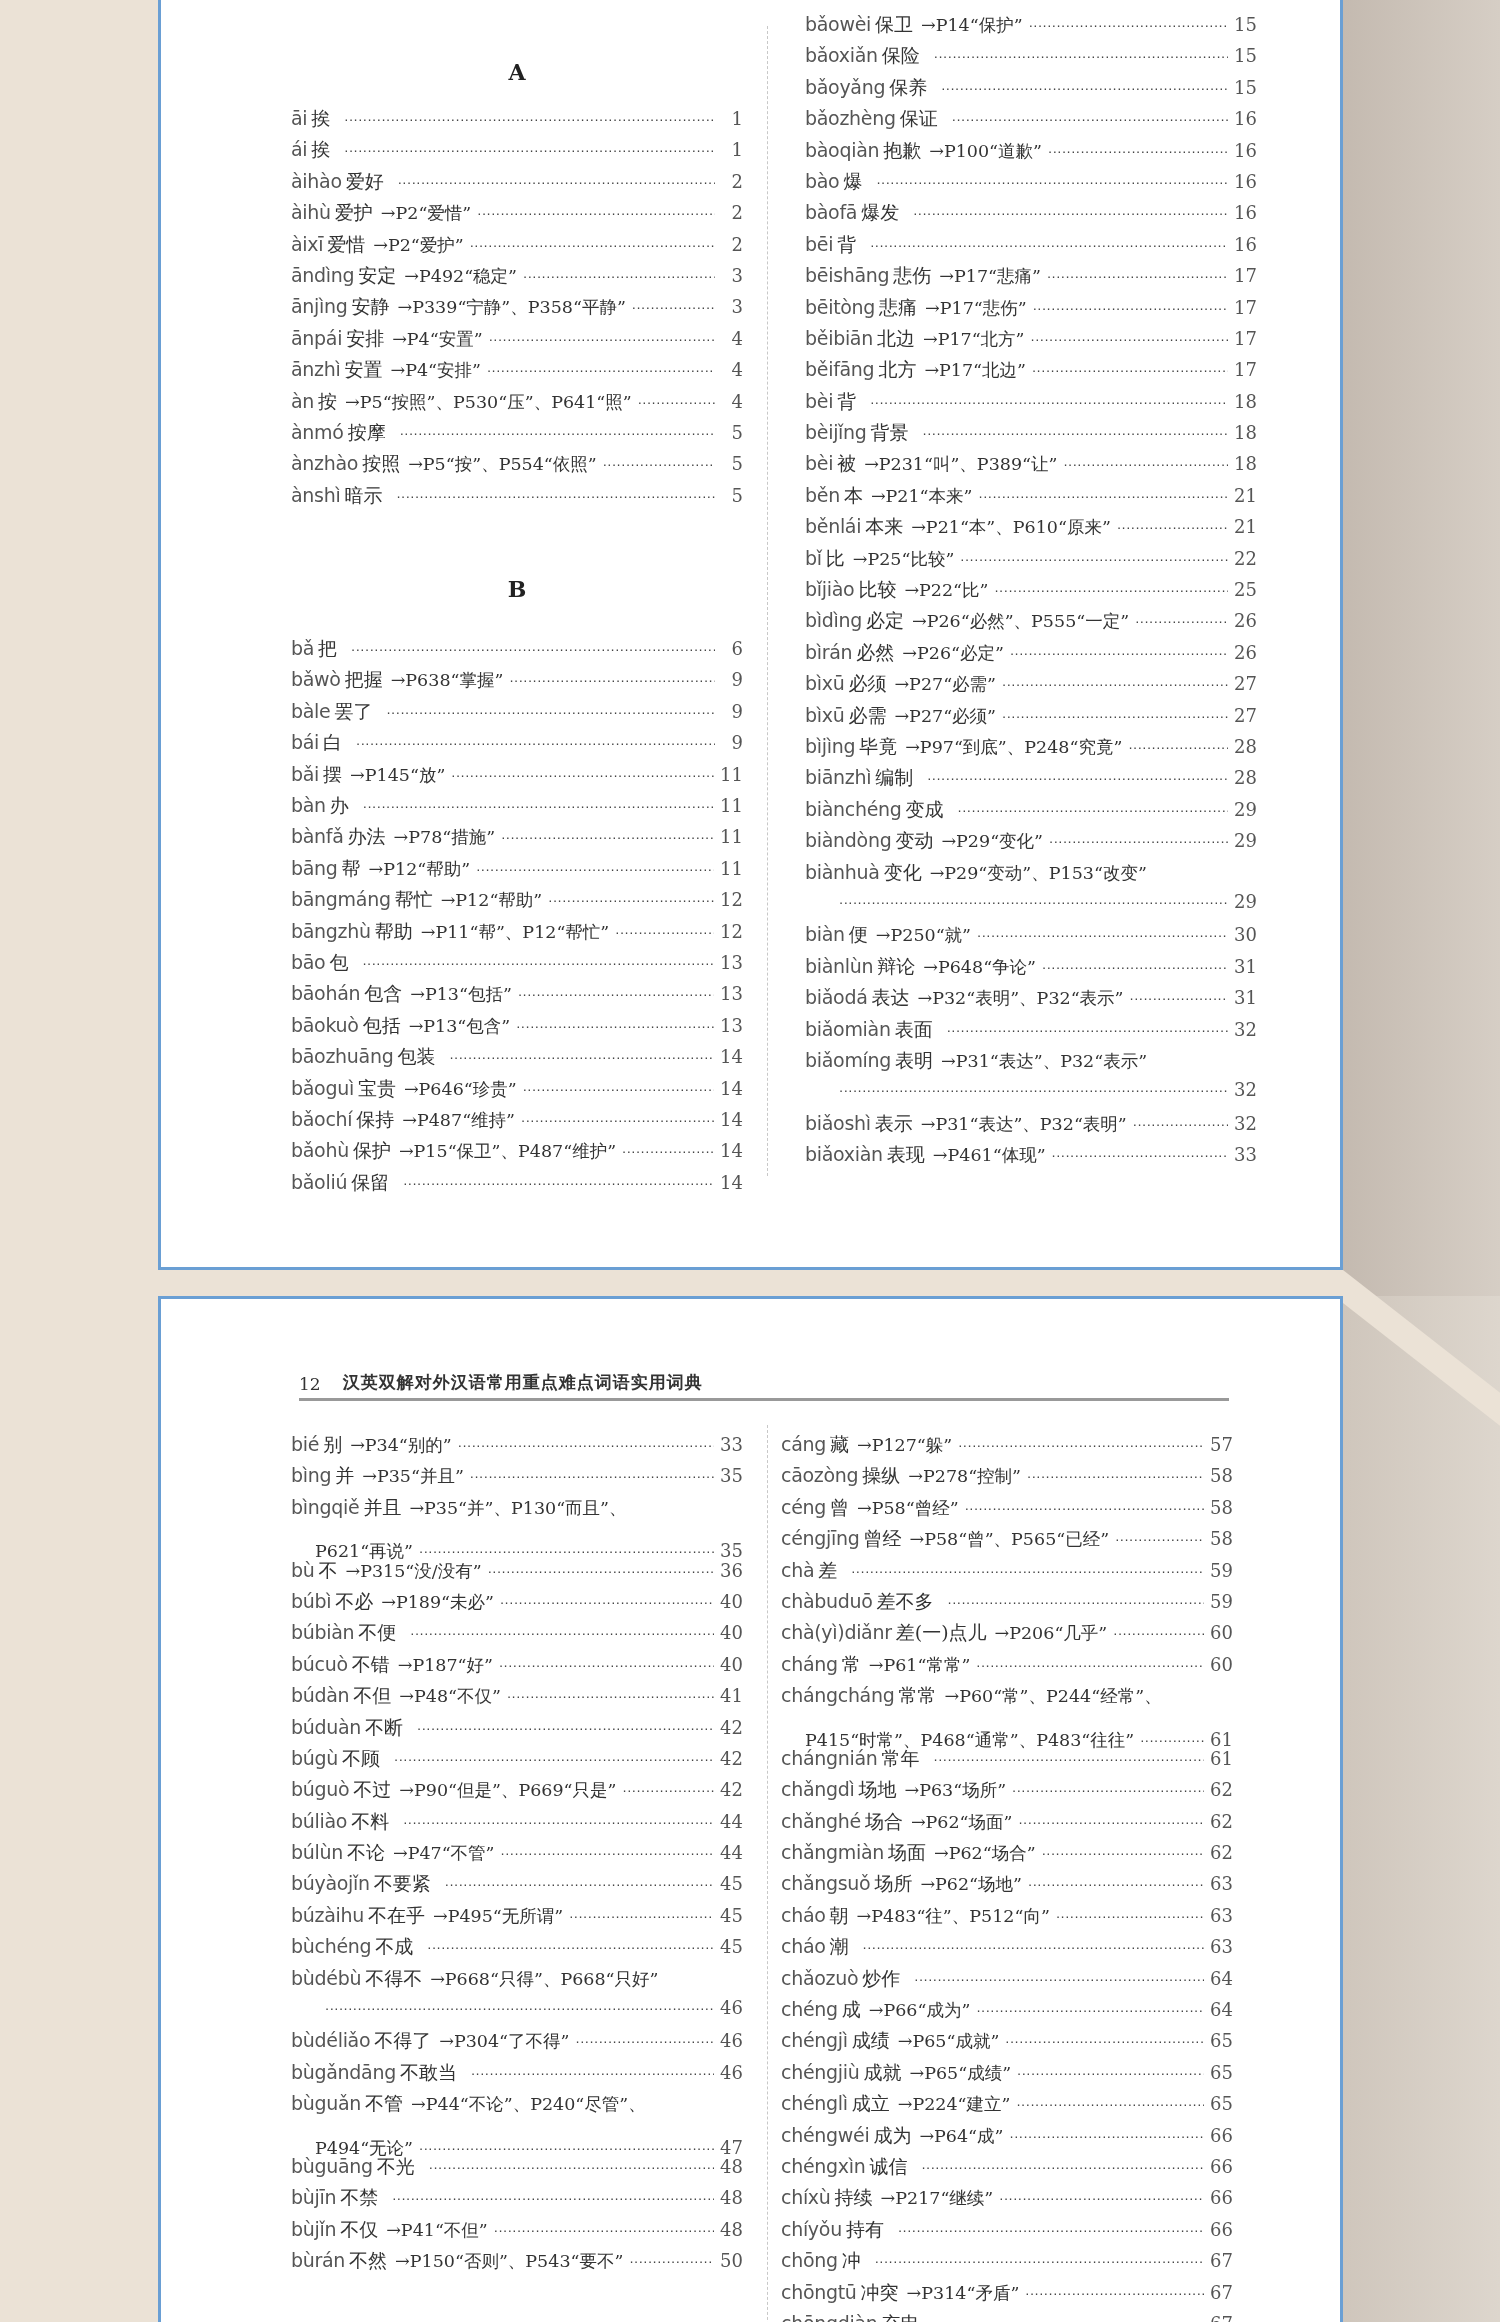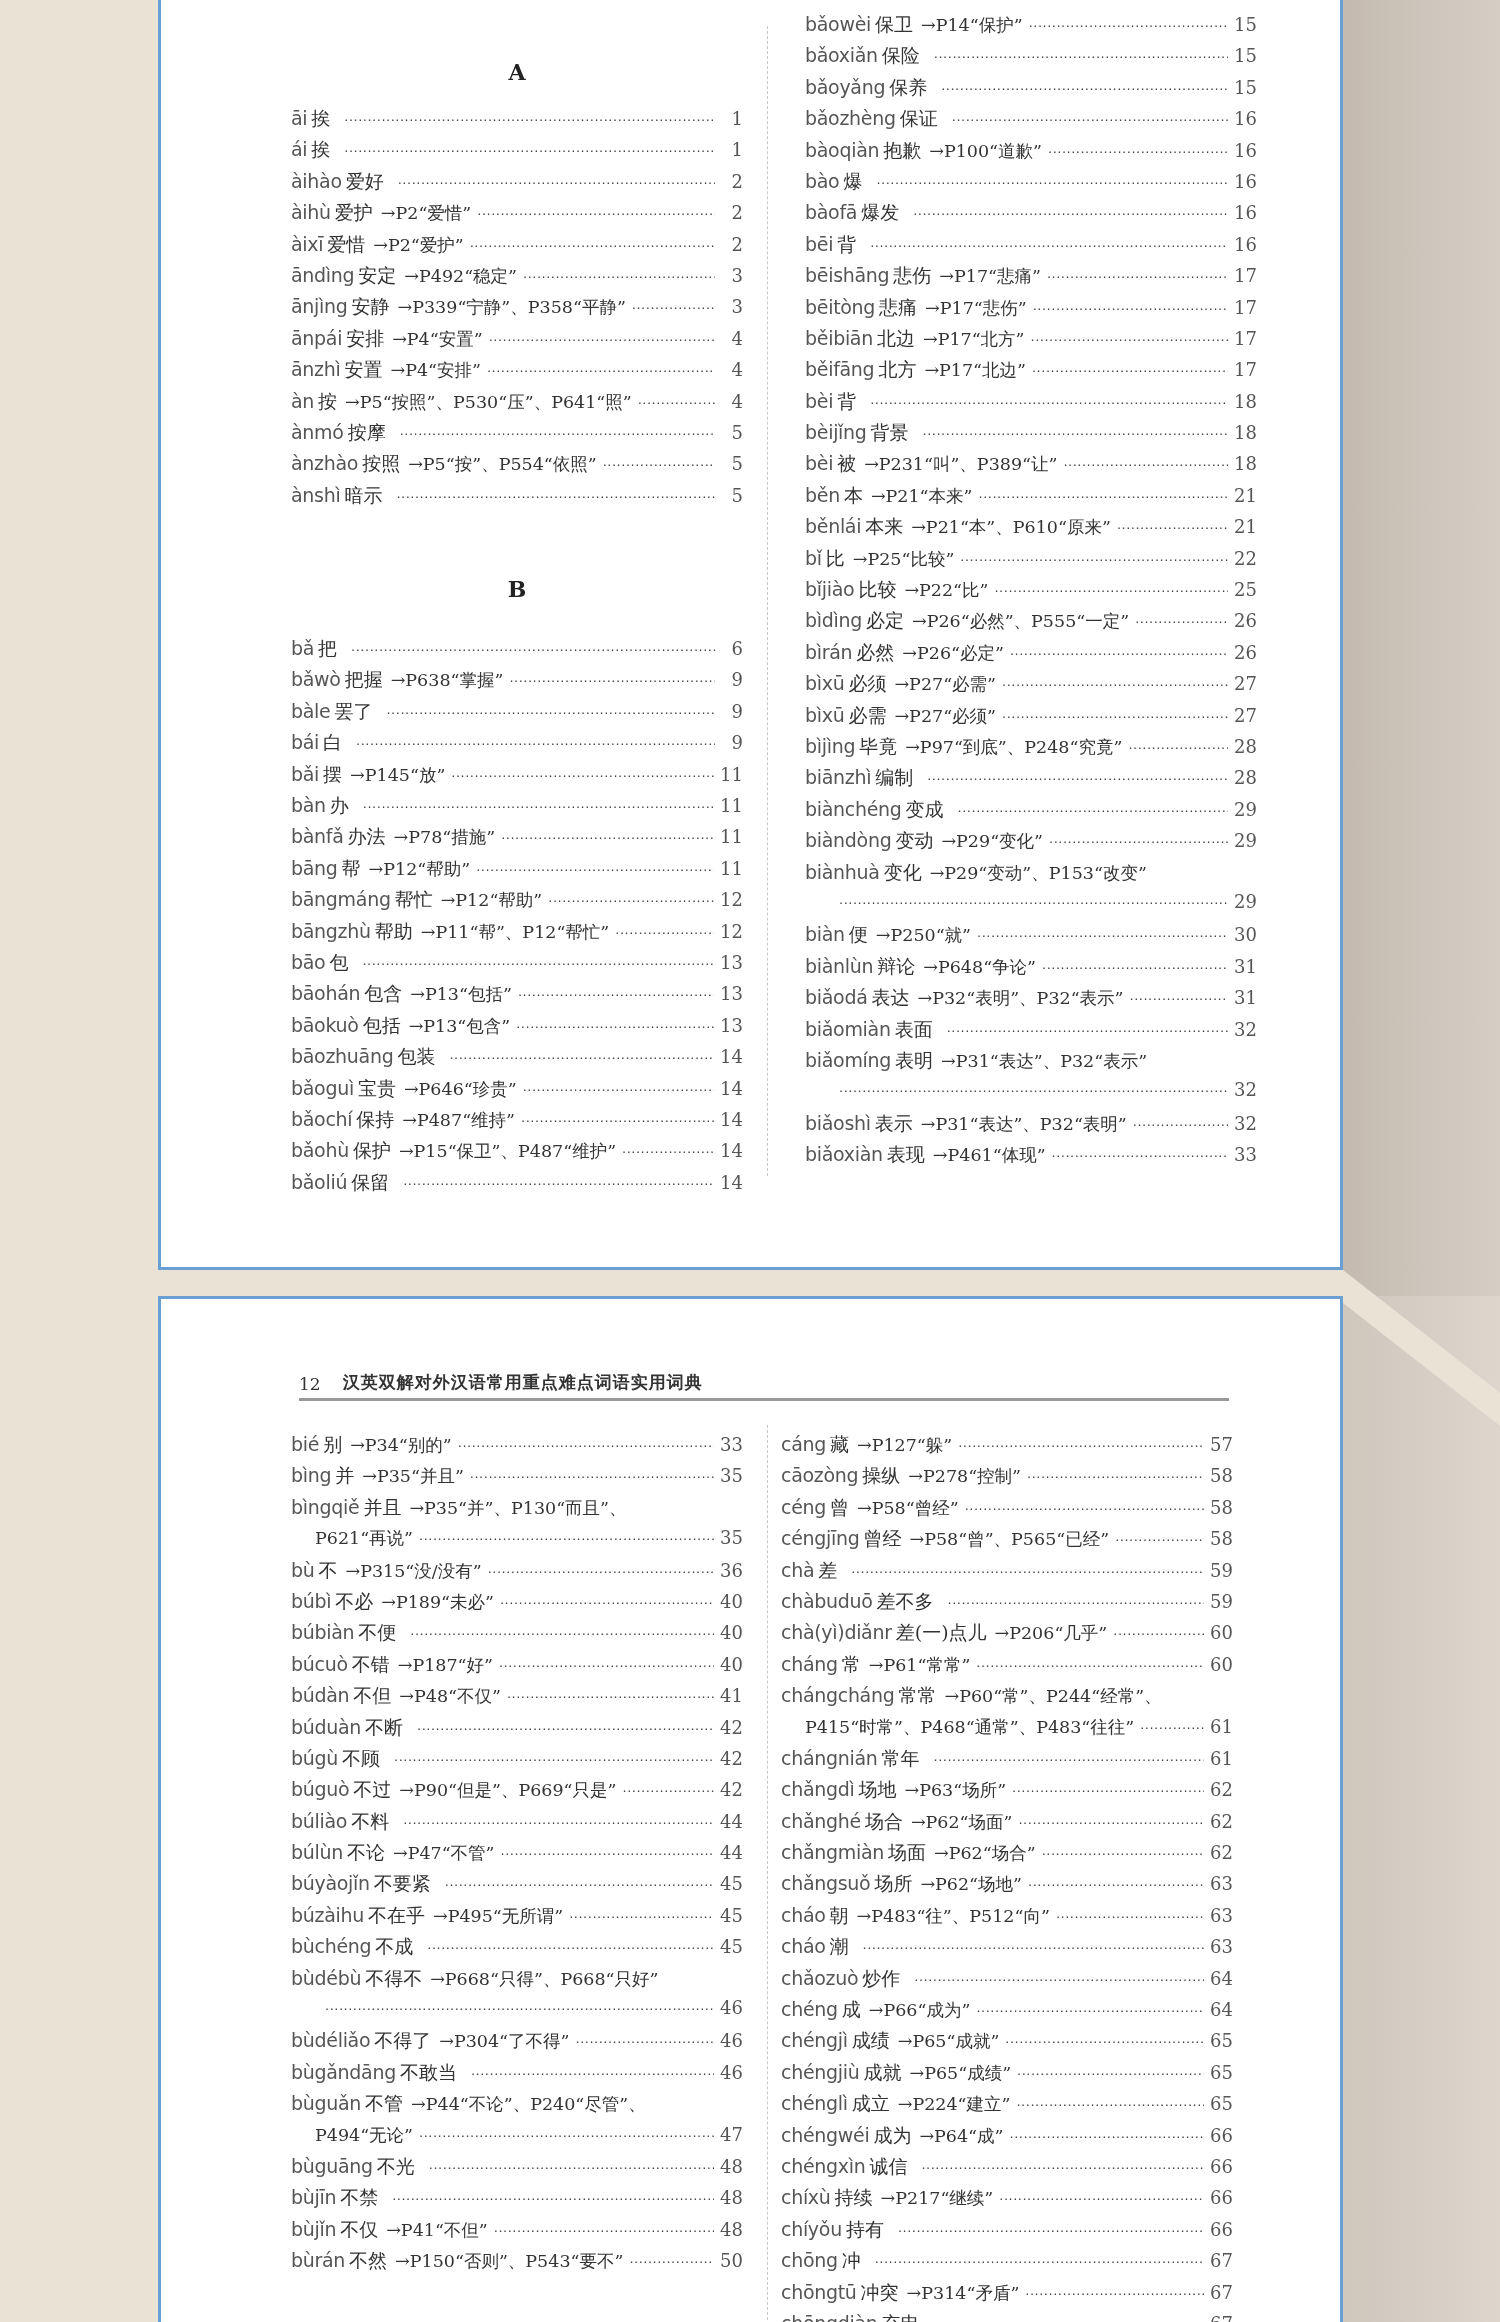--- a/index.html
+++ b/index.html
@@ -88,21 +88,21 @@
     content: "··························································································································";
   }
   .entry .pg {
     font-family: "DejaVu Serif", serif;
     font-size: 18px;
     color: #555;
     min-width: 22px;
     text-align: right;
   }
   .entry.cont .dots { margin-left: 34px; }
-  .entry.indent .ref { margin-left: 24px; }
+  .entry.indent .ref { margin-left: 24px; margin-top: 13px; }
   .running-head {
     position: absolute;
     left: 138px; top: 72px; width: 930px;
     height: 30px;
     border-bottom: 3px solid #999;
     display: flex; align-items: flex-end;
     padding-bottom: 4px;
     font-size: 17px;
     color: #333;
   }

